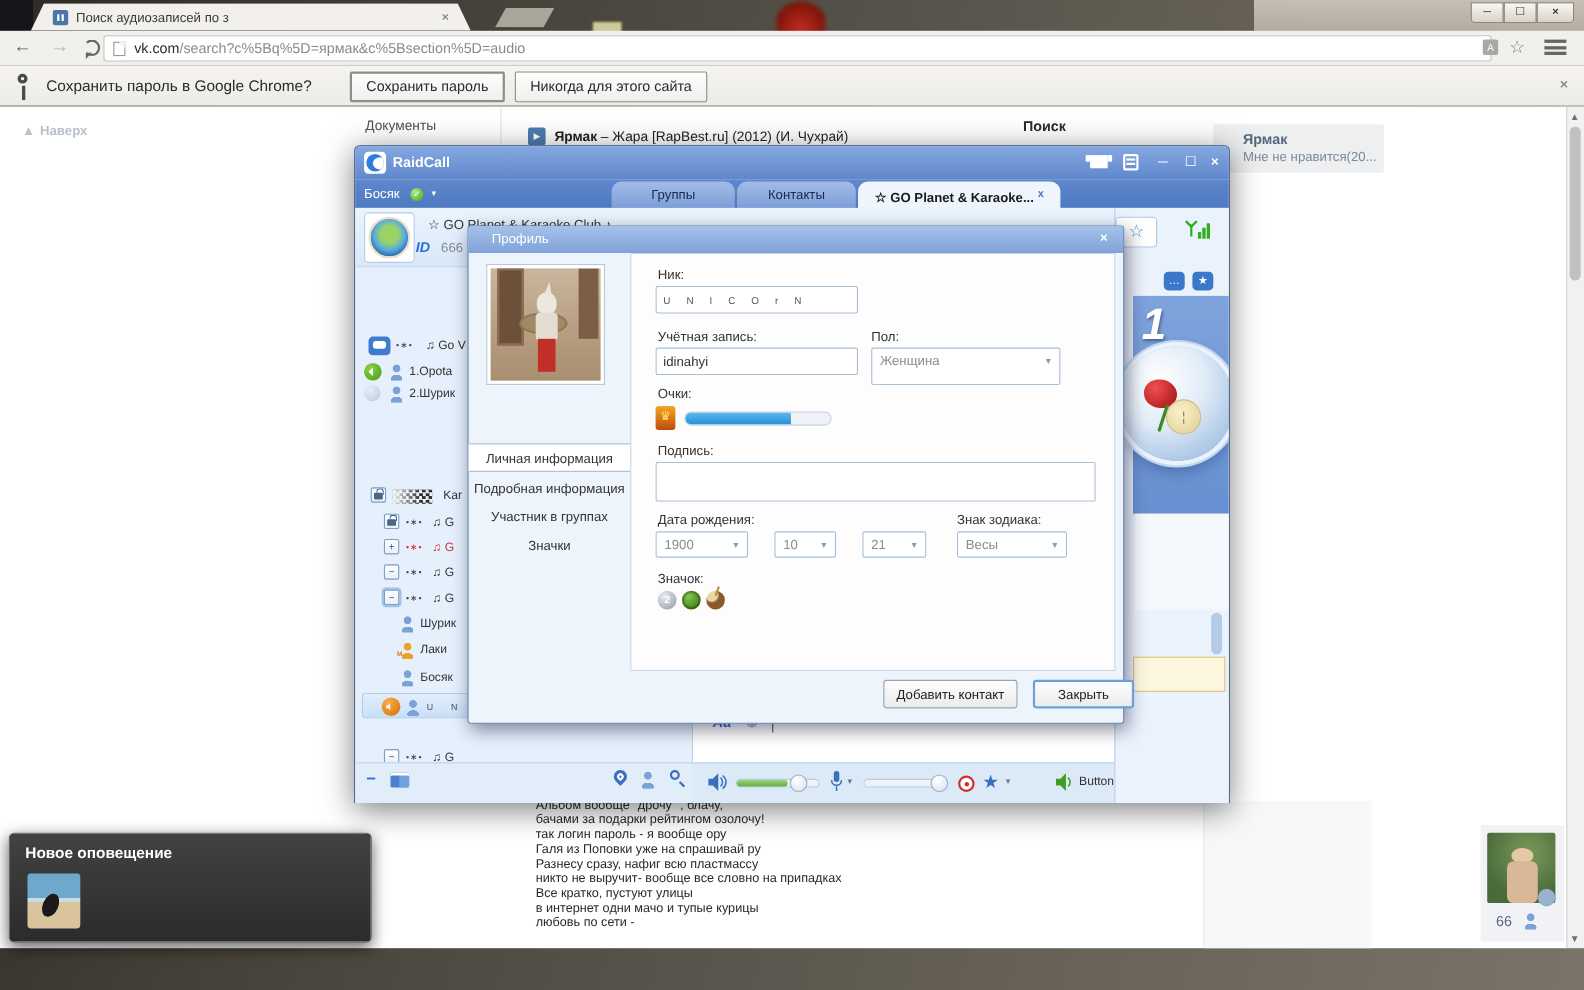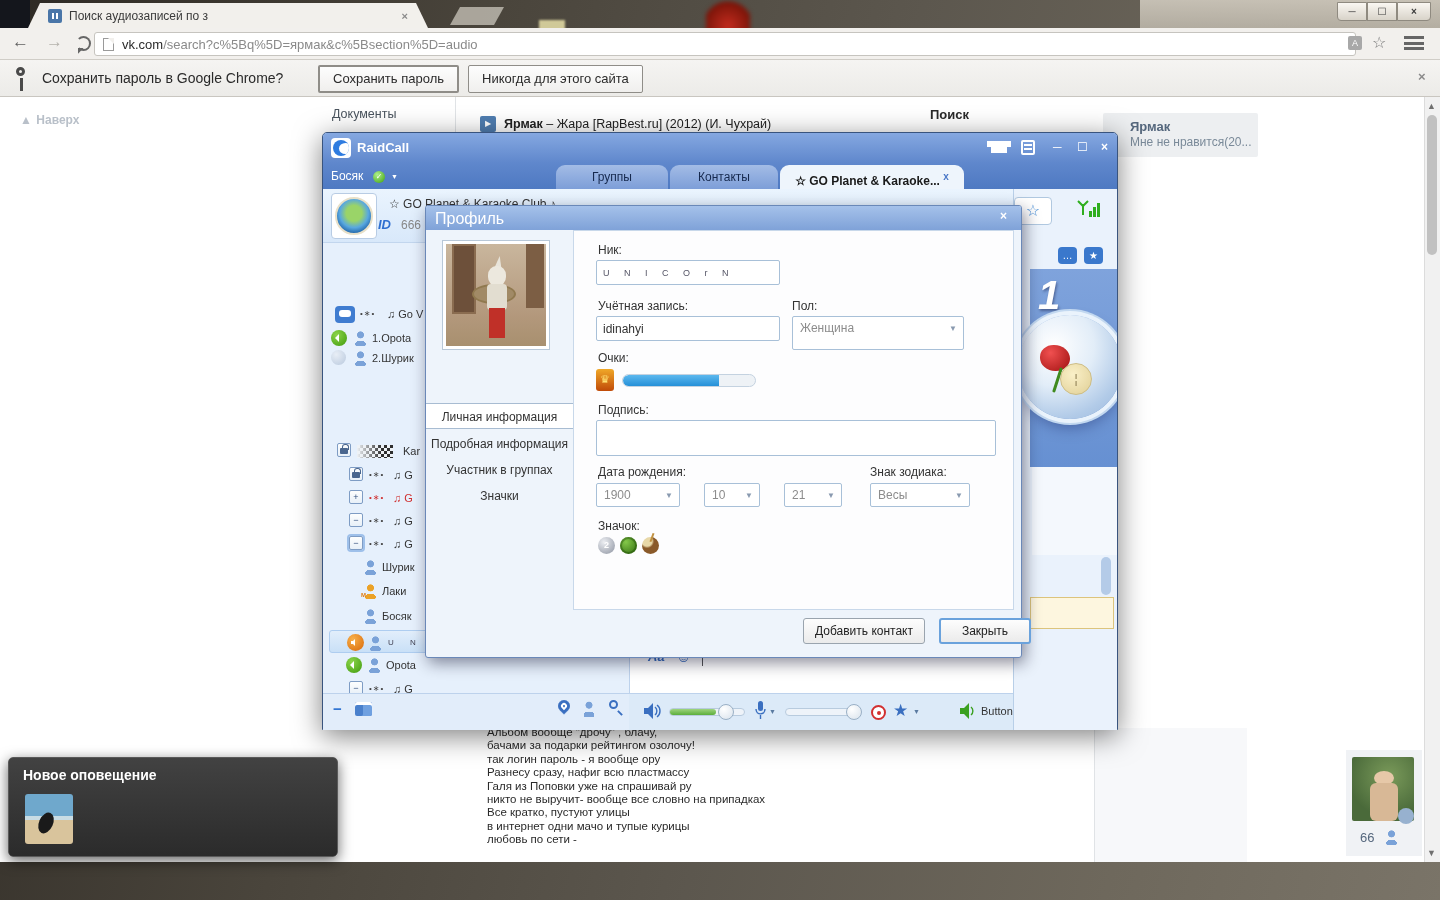--- a/index.html
+++ b/index.html
@@ -139,21 +139,21 @@
   .rose { position:absolute; left:22px; top:30px; width:30px; height:26px; border-radius:46% 54% 48% 52%; background:radial-gradient(circle at 35% 30%,#f05050,#a01010); }
   .rose::after { content:""; position:absolute; left:16px; top:22px; width:3px; height:26px; background:#3f8a1e; transform:rotate(18deg); border-radius:2px; }
   .coin { position:absolute; left:42px; top:48px; width:32px; height:32px; border-radius:50%; background:radial-gradient(circle at 40% 35%,#faf0c8,#e0cf96); border:1px solid #cdbd85; color:#8a7a50; font-size:12px; text-align:center; line-height:30px; }
   .rc-white-panel { left:18px; top:278px; width:86px; height:88px; background:#f4f8fd; }
   .rc-scroll-thumb { left:87px; top:368px; width:10px; height:38px; background:#b4cbe8; border-radius:5px; }
   .rc-notice { left:16px; top:408px; width:84px; height:32px; background:#fdf6df; border:1px solid #dcc47c; }
 
   
   #dlg { left:425px; top:205px; width:597px; height:453px; background:#eef4fb; border:1px solid #6a88b8; border-radius:3px; box-shadow:3px 5px 16px rgba(0,0,30,.45); z-index:20; }
   .dlg-title { left:0; top:0; width:100%; height:24px; background:linear-gradient(#a5c1ea,#7fa2d8); border-radius:2px 2px 0 0; }
-  .dlg-title-t { left:9px; top:4px; color:#fff; font-size:16px; }
+  .dlg-title-t { left:21px; top:4px; color:#fff; font-size:12px; }
   .dlg-x { left:574px; top:3px; color:#fff; font-size:12px; font-weight:bold; }
   .photo-box { left:16px; top:34px; width:108px; height:110px; background:#fff; border:1px solid #b8c8d8; padding:3px; }
   .photo { position:relative; width:100%; height:100%; background:linear-gradient(#c9b69d,#b3987c 70%,#a8906f); overflow:hidden; }
   .ph-door { position:absolute; left:6px; top:0; width:24px; height:70px; background:#6d503a; border:2px solid #8a6c50; }
   .ph-door2 { position:absolute; right:2px; top:0; width:18px; height:64px; background:#7c5e44; }
   .ph-rug { position:absolute; left:26px; top:40px; width:44px; height:20px; border-radius:50%; background:#a18a66; border:2px solid #90794f; }
   .ph-horn { position:absolute; left:49px; top:8px; width:0; height:0; border:4px solid transparent; border-bottom:14px solid #e8e4da; transform:rotate(8deg); }
   .ph-head { position:absolute; left:42px; top:22px; width:18px; height:20px; border-radius:45%; background:#ece8de; }
   .ph-body { position:absolute; left:41px; top:40px; width:20px; height:26px; border-radius:4px; background:#e2ddd0; }
   .ph-legs { position:absolute; left:43px; top:64px; width:16px; height:30px; background:#c03028; }
@@ -280,22 +280,22 @@
     <div class="abs vk-card" style="left:1103px;top:16px;width:155px;height:44px;">
       <div class="abs" style="left:27px;top:6px;font-size:13px;font-weight:bold;color:#55677d;">Ярмак</div>
       <div class="abs" style="left:27px;top:22px;font-size:12px;color:#7a8a99;">Мне не нравится(20...</div>
     </div>
   </div>
 
   <div class="abs lyrics">
     <div>Альбом вообще "дрочу" , блачу,</div>
     <div>бачами за подарки рейтингом озолочу!</div>
     <div>так логин пароль - я вообще ору</div>
+    <div>Галя из Поповки уже на спрашивай ру</div>
     <div>Разнесу сразу, нафиг всю пластмассу</div>
-    <div>Галя из Поповки уже на спрашивай ру</div>
     <div>никто не выручит- вообще все словно на припадках</div>
     <div>Все кратко, пустуют улицы</div>
     <div>в интернет одни мачо и тупые курицы</div>
     <div>любовь по сети -</div>
   </div>
   <div class="abs vk-divider"></div>
   <div class="abs vk-rightcol"></div>
 
   <div class="abs" style="left:1346px;top:750px;width:76px;height:106px;background:#f0f2f5;">
     <div class="abs" style="left:6px;top:7px;width:62px;height:64px;border-radius:2px;overflow:hidden;background:radial-gradient(circle at 60% 30%,#7a9a5a,#4a6a3a 70%);">
@@ -403,25 +403,20 @@
         <span class="tlabel" style="left:59px;">Лаки</span>
       </div>
       <div class="abs trow" style="top:419px;">
         <span class="p-ico" style="left:40px;top:1px;"></span>
         <span class="tlabel" style="left:59px;">Босяк</span>
       </div>
       <div class="abs sel-row">
         <span class="spk-o" style="left:17px;top:3px;"></span>
         <span class="p-ico" style="left:38px;top:5px;"></span>
         <span class="abs unicorn-lbl" style="left:58px;top:7px;">U N</span>
-      </div>
-      <div class="abs trow" style="top:468px;">
-        <span class="play-g" style="left:23px;"></span>
-        <span class="p-ico" style="left:44px;top:1px;"></span>
-        <span class="tlabel" style="left:63px;">Opota</span>
       </div>
       <div class="abs trow" style="top:492px;">
         <span class="mini-btn" style="left:26px;">−</span>
         <span class="dots" style="left:46px;">•∗•</span>
         <span class="tlabel" style="left:70px;">♫ G</span>
       </div>
       <div class="abs trow" style="top:516px;">
         <span class="mini-btn" style="left:26px;">−</span>
         <span class="dots" style="left:46px;">•∗•</span>
         <span class="tlabel" style="left:70px;">Go Fre</span>

